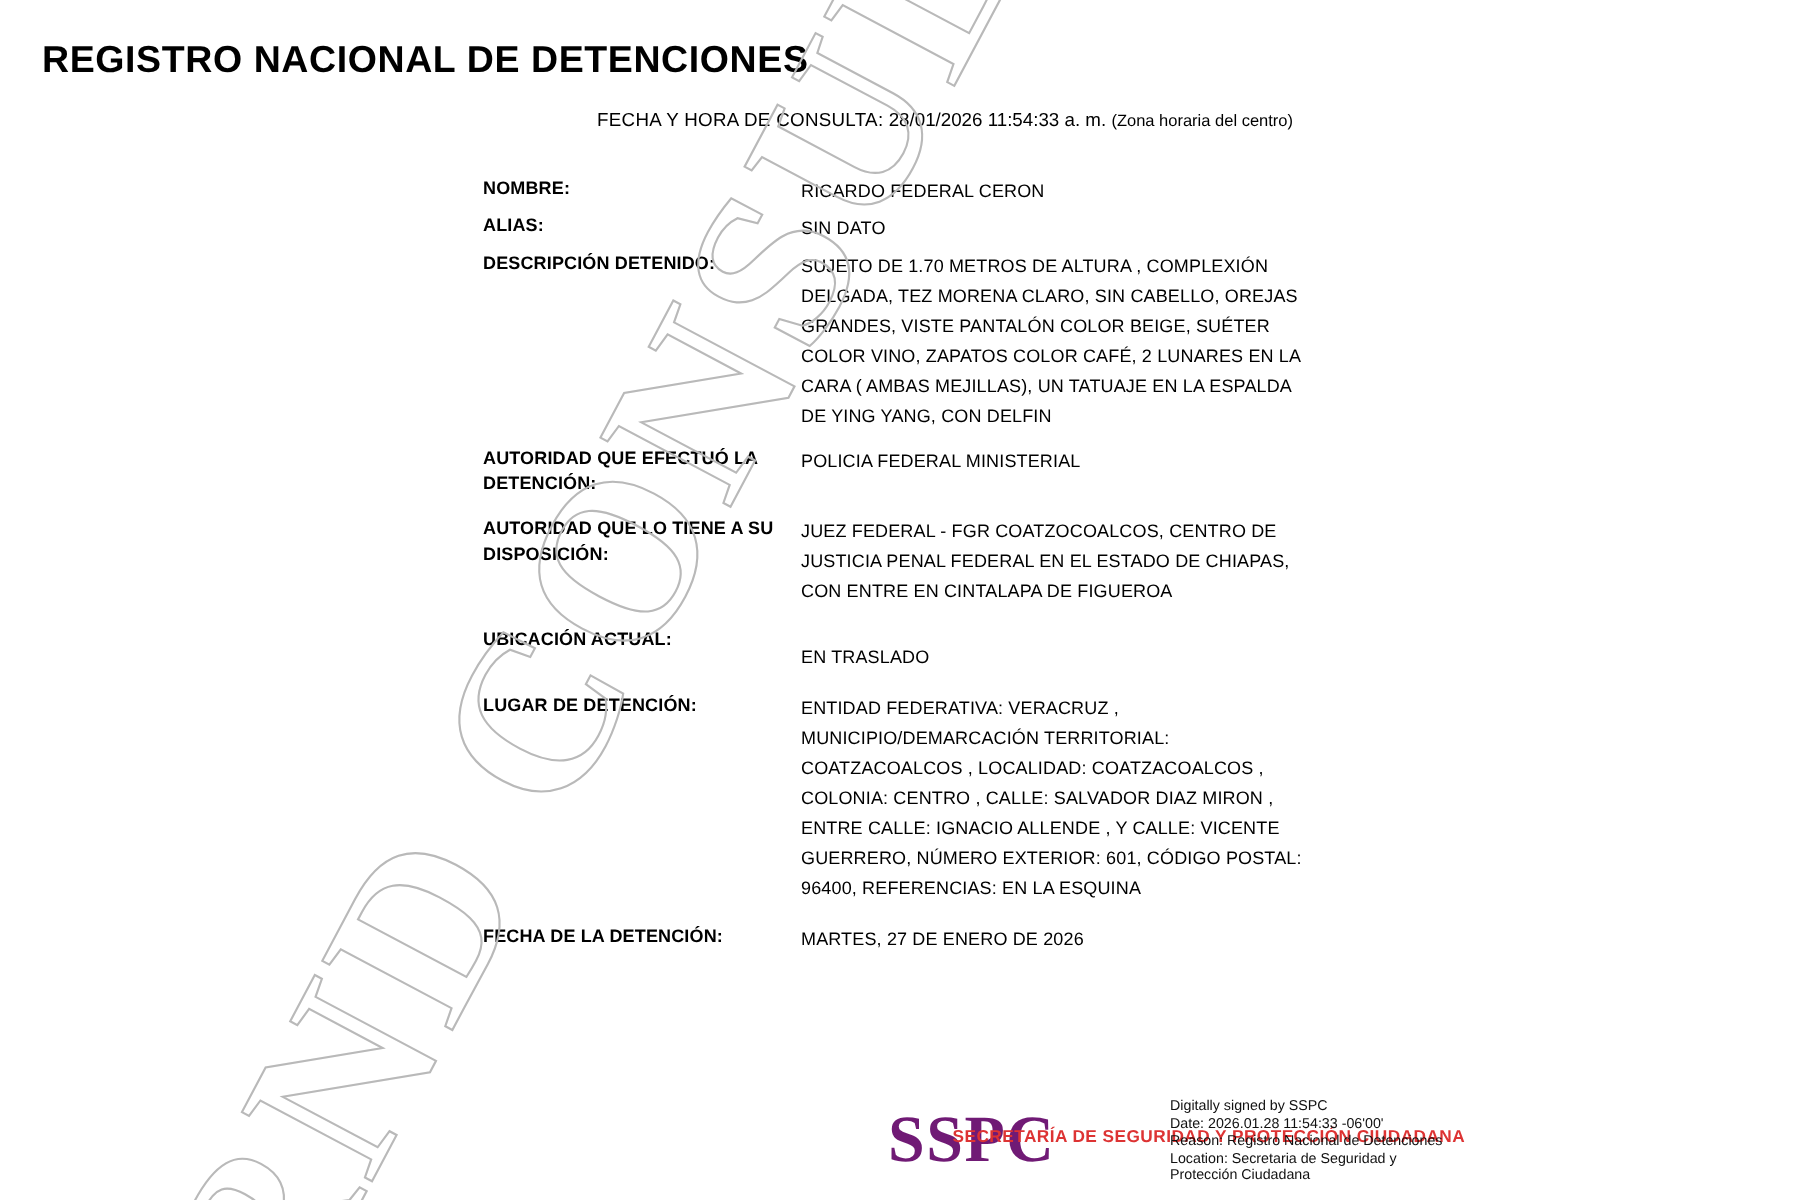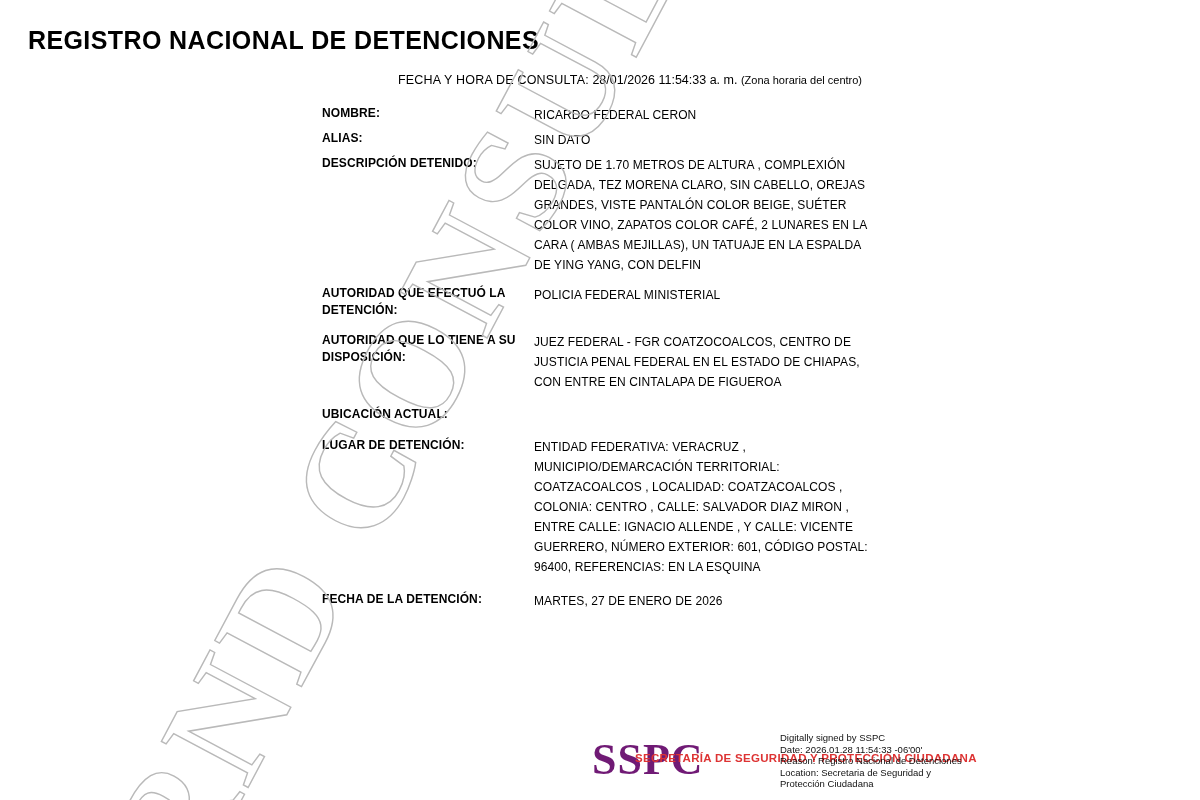--- a/index.html
+++ b/index.html
@@ -64,21 +64,21 @@
     letter-spacing: 0.2px;
   }
   .consulta-value {
     font-size: 12.5px;
   }
   .consulta-tz {
     font-size: 11px;
   }
 
   .fields {
-    margin-top: 18px;
+    margin-top: 30px;
     padding-left: 322px;
     font-size: 12px;
   }
   .field-row {
     display: flex;
     align-items: flex-start;
     margin-bottom: 9px;
   }
   .field-label {
     width: 212px;
@@ -192,20 +192,21 @@
 
     <div class="field-row row-block">
       <div class="field-label">AUTORIDAD QUE LO TIENE A SU DISPOSICIÓN:</div>
       <div class="field-value">JUEZ FEDERAL - FGR COATZOCOALCOS, CENTRO DE JUSTICIA  PENAL FEDERAL EN EL ESTADO DE CHIAPAS,  CON ENTRE EN CINTALAPA DE FIGUEROA</div>
     </div>
 
     <div class="field-row row-block">
       <div class="field-label">UBICACIÓN ACTUAL:</div>
       <div class="field-value">
         <span class="gap"></span>
+        <span class="subline">EN TRASLADO</span>
       </div>
     </div>
 
     <div class="field-row row-block">
       <div class="field-label">LUGAR DE DETENCIÓN:</div>
       <div class="field-value">ENTIDAD FEDERATIVA: VERACRUZ , MUNICIPIO/DEMARCACIÓN TERRITORIAL: COATZACOALCOS , LOCALIDAD: COATZACOALCOS , COLONIA: CENTRO , CALLE: SALVADOR DIAZ MIRON , ENTRE CALLE: IGNACIO ALLENDE , Y CALLE: VICENTE GUERRERO, NÚMERO EXTERIOR: 601, CÓDIGO POSTAL: 96400, REFERENCIAS: EN LA ESQUINA</div>
     </div>
 
     <div class="field-row row-tight">
       <div class="field-label">FECHA DE LA DETENCIÓN:</div>

